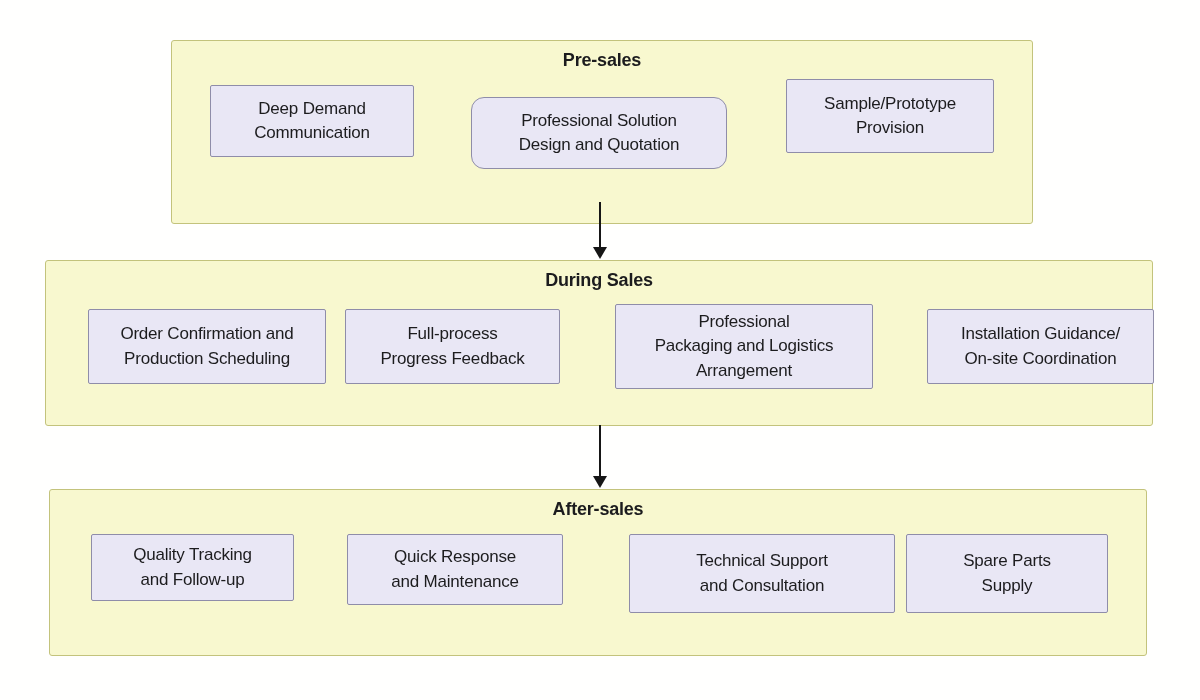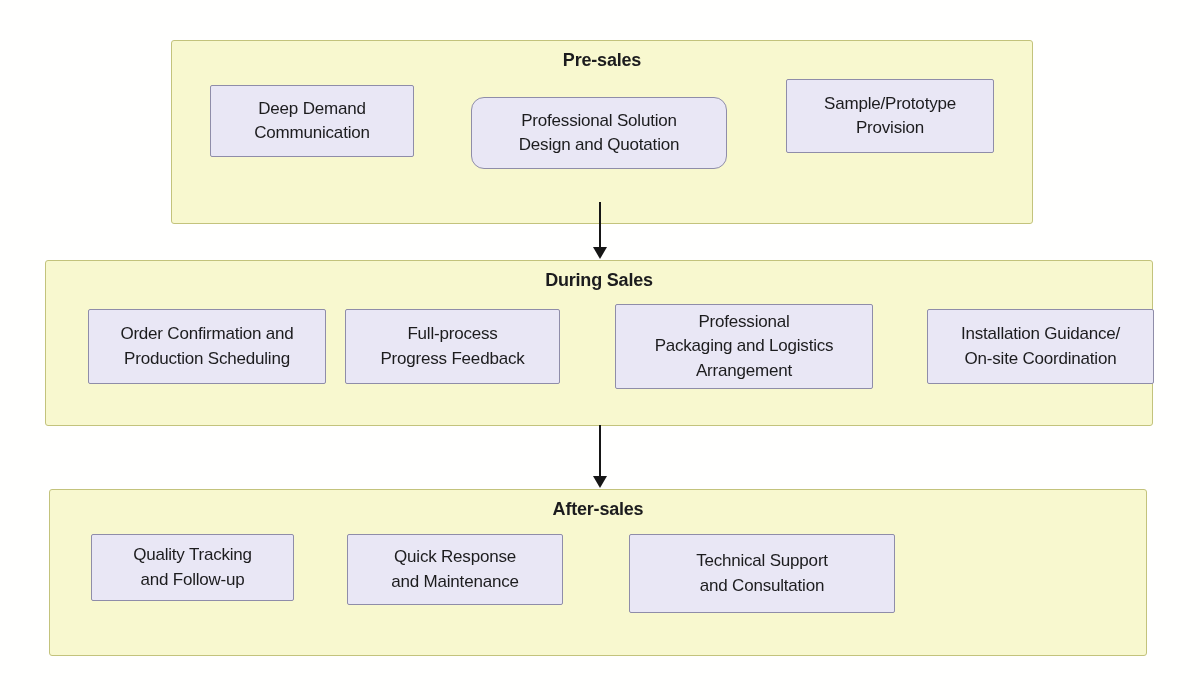--- a/index.html
+++ b/index.html
@@ -134,15 +134,17 @@
   </div>
 
   <section class="stage stage-after">
     <h2 class="stage-title">After-sales</h2>
     <div class="node after-n0">Quality Tracking
 and Follow-up</div>
     <div class="node after-n1">Quick Response
 and Maintenance</div>
     <div class="node after-n2">Technical Support
 and Consultation</div>
+    <div class="node after-n3">Spare Parts
+Supply</div>
   </section>
 
 </div>
 
 </body></html>

